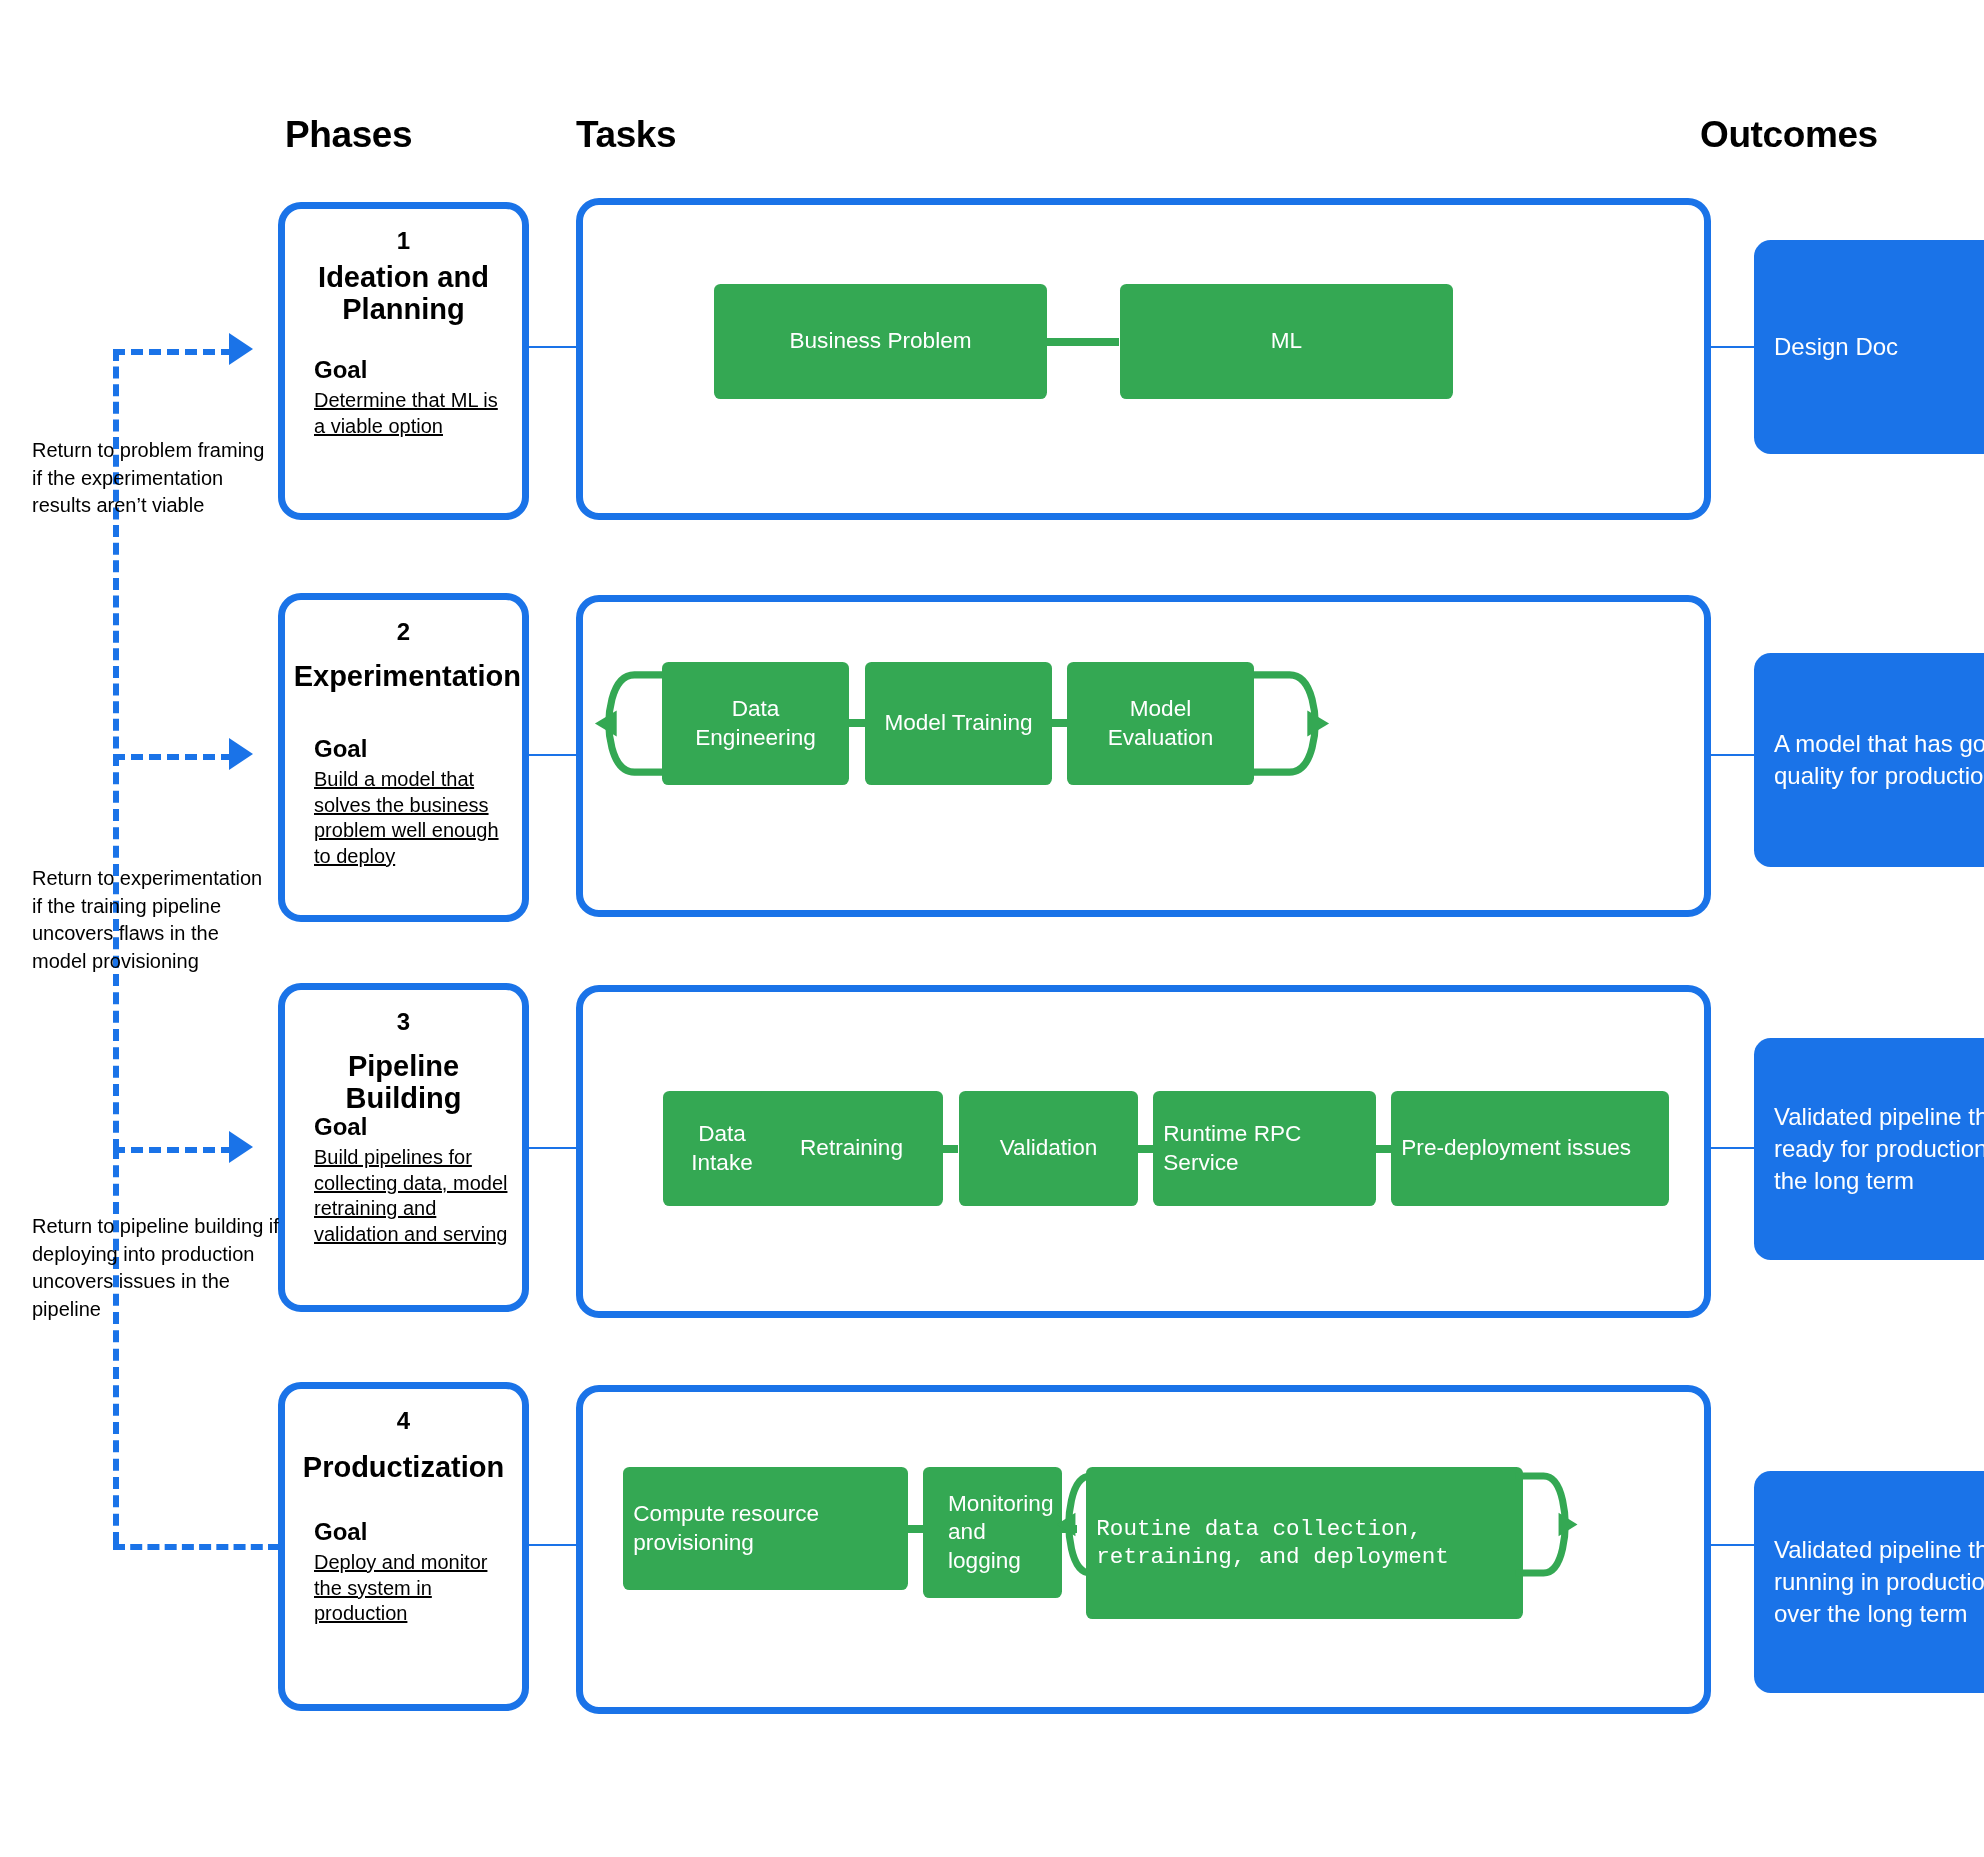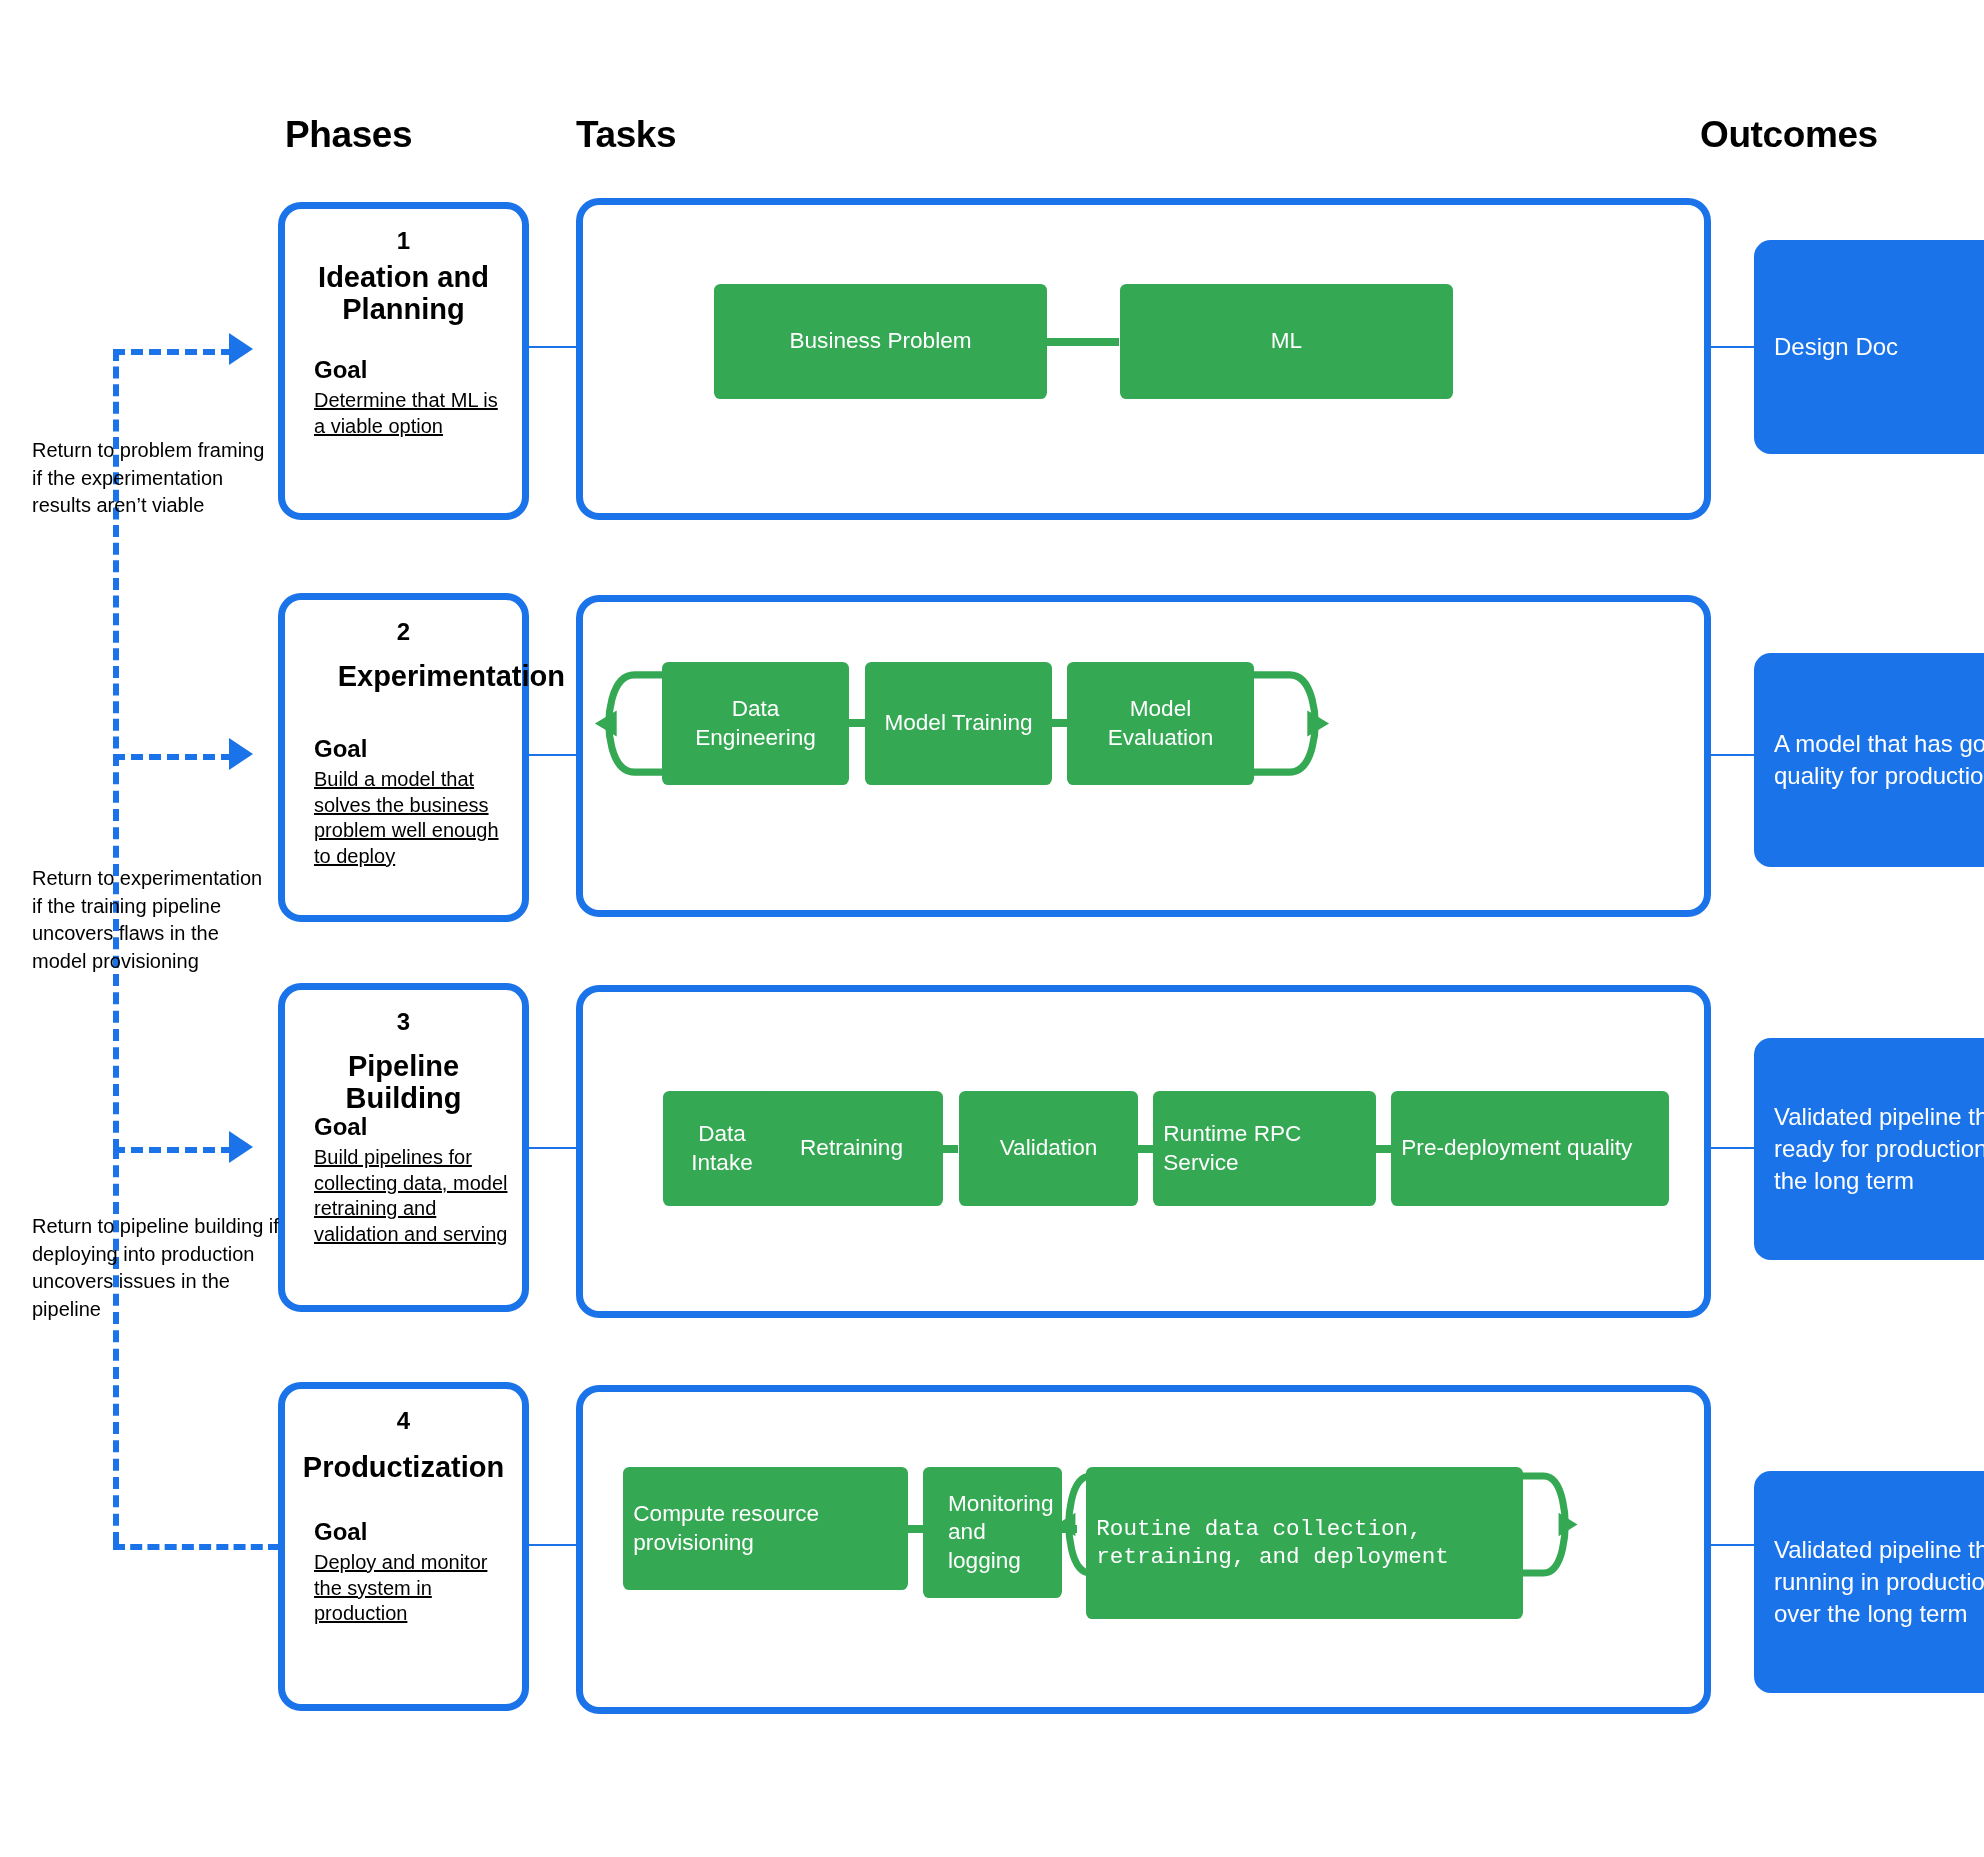--- a/index.html
+++ b/index.html
@@ -66,21 +66,21 @@
     <div class="gconn" style="left:464px;top:133px;width:72px;height:8px;"></div>
     <div class="task" style="left:537px;top:79px;width:333px;height:115px;">ML</div>
   </div>
 
   <div class="bconn" style="left:1710px;top:346px;width:44px;"></div>
 
   <div class="outcome" style="left:1754px;top:240px;width:310px;height:214px;">Design Doc</div>
 
   <div class="phase-card" style="left:278px;top:593px;width:251px;height:329px;">
     <div class="phase-num">2</div>
-    <div class="phase-title" style="top:60px;margin-left:44px;">Experimentation</div>
+    <div class="phase-title" style="top:60px;">Experimentation</div>
     <div class="phase-goal-wrap" style="top:135px;">
       <div class="phase-goal-label">Goal</div>
       <div class="phase-goal-text">Build a model that solves the business problem well enough to deploy</div>
     </div>
   </div>
 
   <div class="bconn" style="left:529px;top:754px;width:47px;"></div>
 
   <div class="tasks-card" style="left:576px;top:595px;width:1135px;height:322px;">
 
@@ -117,21 +117,21 @@
 
   <div class="tasks-card" style="left:576px;top:985px;width:1135px;height:333px;">
     <div class="task" style="left:44px;top:99px;width:118px;height:115px;margin-left:36px;">Data Intake</div>
     <div class="gconn" style="left:162px;top:153px;width:15px;height:8px;"></div>
     <div class="task" style="left:177px;top:99px;width:183px;height:115px;">Retraining</div>
     <div class="gconn" style="left:360px;top:153px;width:15px;height:8px;"></div>
     <div class="task" style="left:376px;top:99px;width:179px;height:115px;">Validation</div>
     <div class="gconn" style="left:555px;top:153px;width:15px;height:8px;"></div>
     <div class="task left" style="left:570px;top:99px;width:223px;height:115px;">Runtime RPC Service</div>
     <div class="gconn" style="left:793px;top:153px;width:15px;height:8px;"></div>
-    <div class="task left" style="left:808px;top:99px;width:278px;height:115px;">Pre-deployment quality</div>
+    <div class="task left" style="left:808px;top:99px;width:278px;height:115px;">Pre-deployment issues</div>
   </div>
 
   <div class="bconn" style="left:1710px;top:1147px;width:44px;"></div>
 
   <div class="outcome" style="left:1754px;top:1038px;width:310px;height:222px;">Validated pipeline that’s ready for production over the long term</div>
 
   <div class="phase-card" style="left:278px;top:1382px;width:251px;height:329px;">
     <div class="phase-num">4</div>
     <div class="phase-title" style="top:62px;">Productization</div>
     <div class="phase-goal-wrap" style="top:129px;">

